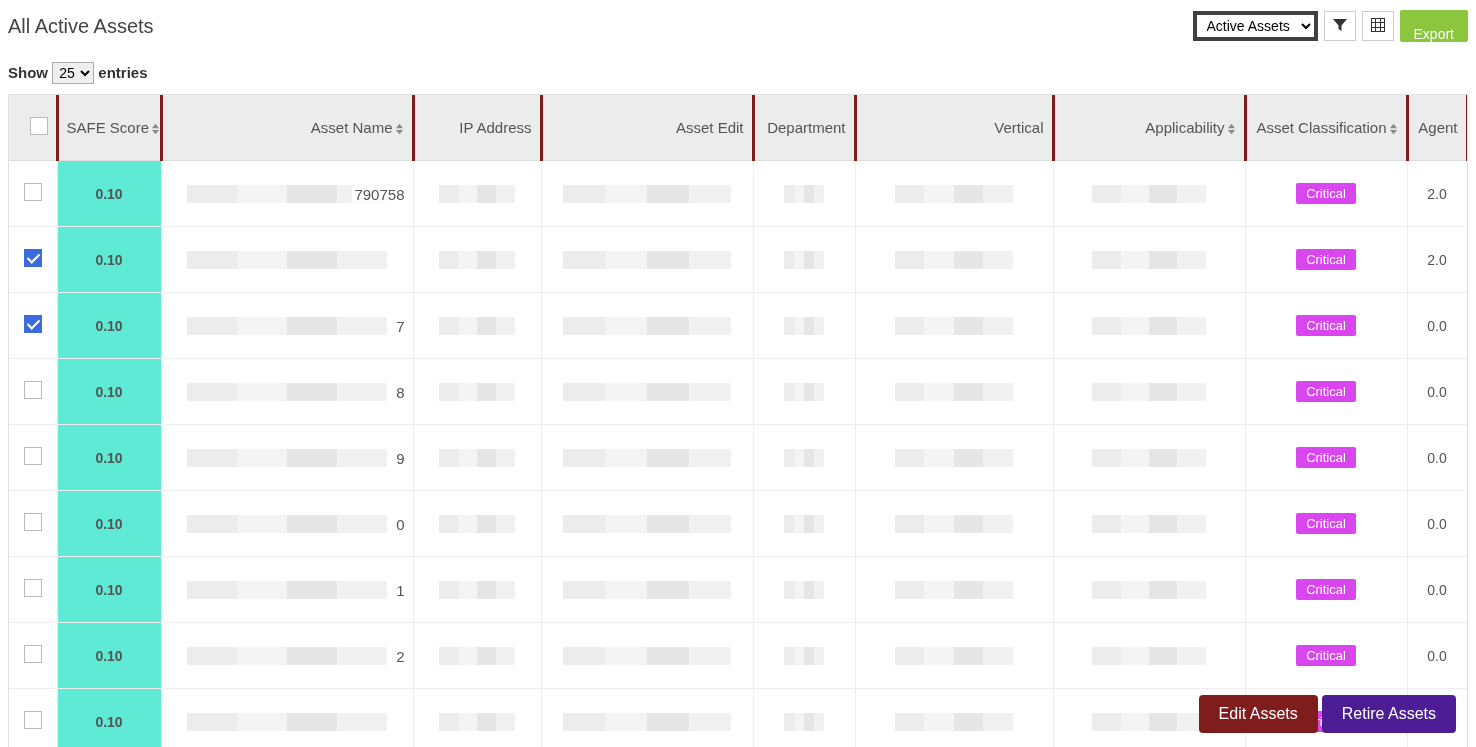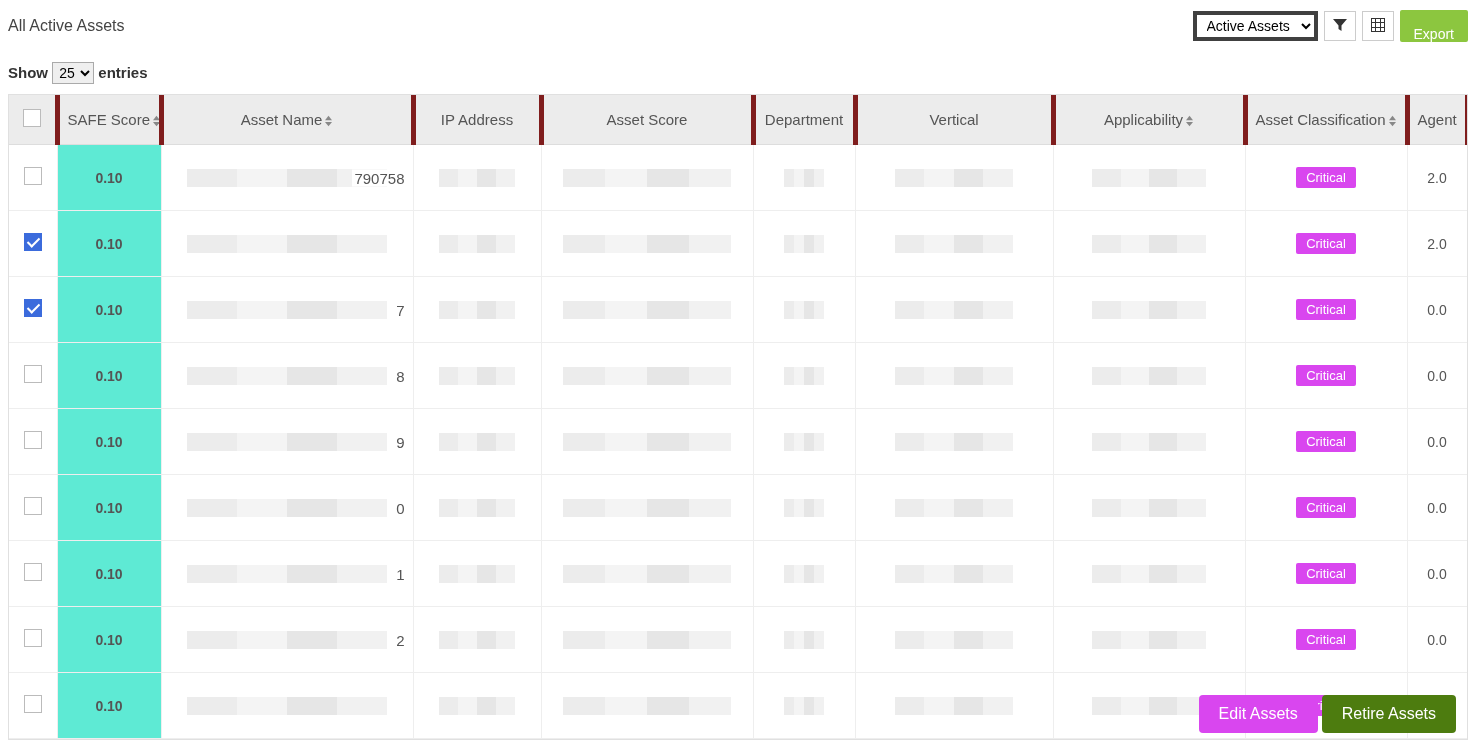--- a/index.html
+++ b/index.html
@@ -19,21 +19,21 @@
   }
 
   
   .header-bar {
     display: flex;
     justify-content: space-between;
     align-items: center;
     padding: 2px 0 12px 0;
   }
   .page-title {
-    font-size: 16px;
+    font-size: 20px;
     color: #444;
   }
   .header-actions {
     display: flex;
     align-items: center;
     gap: 6px;
   }
   .select-filter {
     height: 30px;
     border: 4px solid #404040;
@@ -95,25 +95,25 @@
   }
   table.assets {
     border-collapse: collapse;
     width: 100%;
     table-layout: fixed;
   }
   table.assets th {
     background: #ececec;
     color: #555;
     font-weight: 400;
-    text-align: center;
+    text-align: right;
     font-size: 15px;
-    padding: 14px 8px;
+    padding: 22px 8px;
     border-bottom: 1px solid #ddd;
-    border-right: 5px solid #7f1d1d;
+    border-right: 3px solid #7f1d1d;
     white-space: nowrap;
     overflow:hidden;
   }
   table.assets th .sort-icon {
     display:inline-block;
     vertical-align:middle;
     margin-left:2px;
     line-height:0;
   }
   table.assets td {
@@ -219,22 +219,22 @@
     gap:4px;
   }
   .edit-assets-btn, .retire-assets-btn {
     color:#fff;
     border:none;
     font-size:16px;
     padding:10px 20px;
     border-radius:4px;
     cursor:pointer;
   }
-  .edit-assets-btn { background:#d946ef; }
-  .retire-assets-btn { background:#4d7c0f; }
+  .edit-assets-btn { background:#7f1d1d; }
+  .retire-assets-btn { background:#4c1d95; }
 
   
   .sort-icon svg { width:9px; height:14px; }
   .sort-icon svg .up, .sort-icon svg .down { fill:#888; }
 </style>
 </head>
 <body>
 
 <div class="page">
 
@@ -300,21 +300,21 @@
           <th>
             <span>Asset Name</span><span class="sort-icon"><svg viewBox="0 0 10 16">
                   <polygon class="up" points="5,2 9,7 1,7"></polygon>
                   <polygon class="down" points="5,14 1,9 9,9"></polygon>
                 </svg></span>
           </th>
           <th>
             <span>IP Address</span>
           </th>
           <th>
-            <span>Asset Score</span>
+            <span>Asset Edit</span>
           </th>
           <th>
             <span>Department</span>
           </th>
           <th>
             <span>Vertical</span>
           </th>
           <th>
             <span>Applicability</span><span class="sort-icon"><svg viewBox="0 0 10 16">
                   <polygon class="up" points="5,2 9,7 1,7"></polygon>

